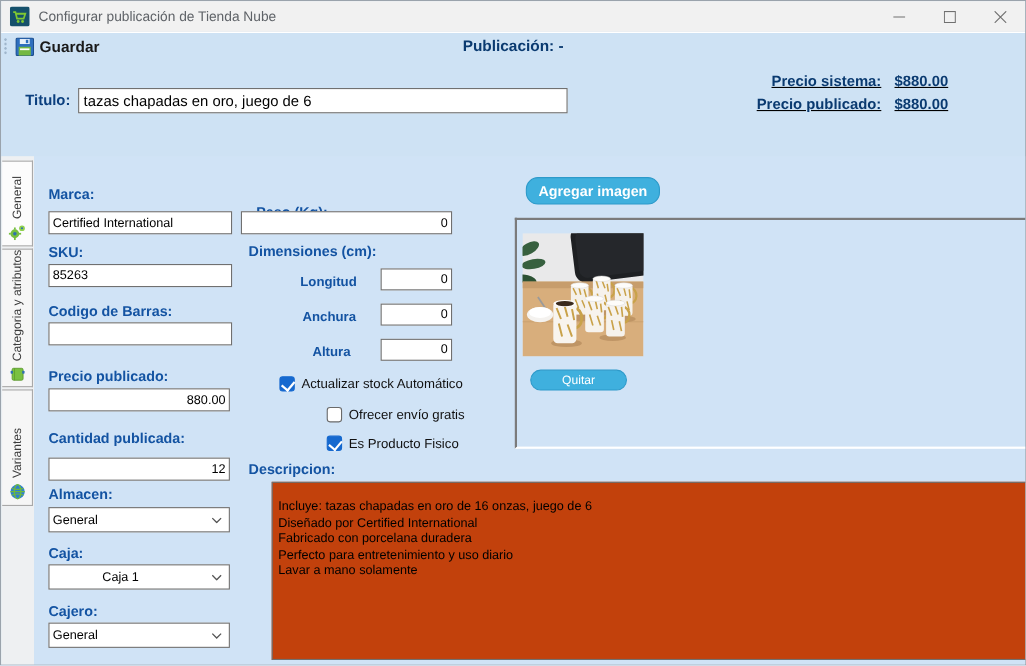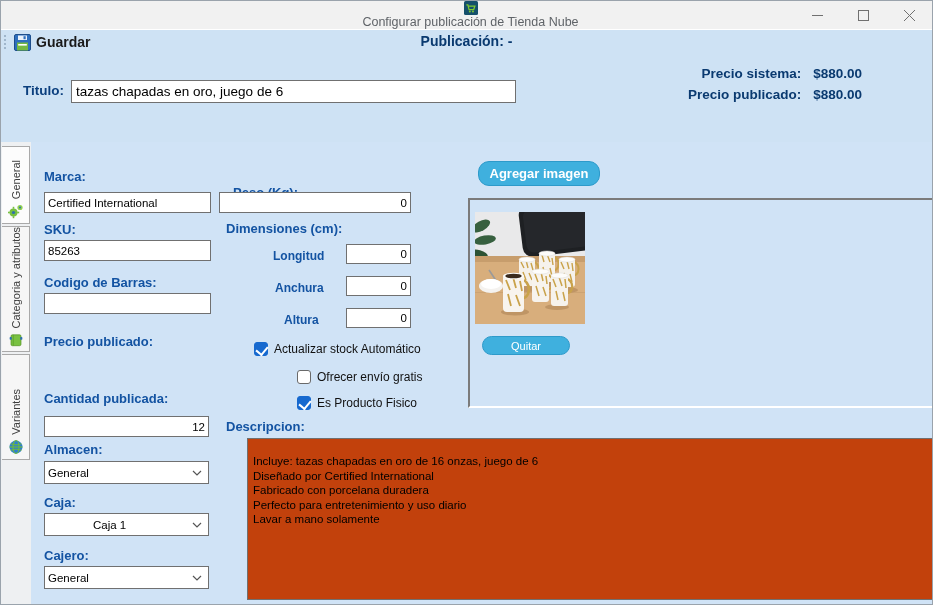--- a/index.html
+++ b/index.html
@@ -1,41 +1,41 @@
 <!DOCTYPE html>
 <html><head>
 <meta charset="utf-8">
 <style>
   * { margin:0; padding:0; box-sizing:border-box; }
   html,body { width:933px; height:605px; font-family:"Liberation Sans", sans-serif; }
   .window { position:relative; width:933px; height:605px; background:#d0e3f6; border:1px solid #9aa3ac; overflow:hidden; }
 
   
-  .titlebar { position:absolute; left:0; top:0; width:100%; height:28px; background:#f1f1f1; display:flex; align-items:center;flex-direction:column; }
+  .titlebar { position:absolute; left:0; top:0; width:100%; height:28px; background:#f1f1f1; display:flex; align-items:center; }
   .app-icon { width:18px; height:18px; margin-left:8px; }
   .title-text { margin-left:8px; font-size:12.5px; color:#5f6368; }
   .win-controls { position:absolute; right:0; top:0; height:28px; display:flex; }
   .win-btn { width:46px; height:28px; display:flex; align-items:center; justify-content:center; color:#707070; font-size:13px; cursor:default; }
   .win-btn svg { display:block; }
 
   
   .toolbar { position:absolute; left:0; top:28px; width:100%; height:25px; background:#cee2f4; border-top:1px solid #fff; }
   .grip { position:absolute; left:2px; top:4px; width:4px; height:16px;
           background-image:radial-gradient(circle, #9fb6cc 1px, transparent 1.2px);
           background-size:4px 4px; }
   .save-btn { position:absolute; left:7px; top:1px; height:22px; display:flex; align-items:center; gap:5px; padding:0 6px; cursor:pointer; }
   .save-btn .label { font-size:14px; font-weight:bold; color:#1a1a1a; }
   .pub-title { position:absolute; left:0; top:3px; width:100%; text-align:center; font-size:14px; font-weight:bold; color:#0a3a70; }
 
   
   .header { position:absolute; left:0; top:53px; width:100%; height:88px; background:#cee2f4; }
   .field-label { font-size:13px; font-weight:bold; color:#1353a2; }
   .titulo-label { position:absolute; left:22px; top:29px; font-size:13.5px; font-weight:bold; color:#0b3f7e; }
   .titulo-input { position:absolute; left:70px; top:26px; width:445px; height:23px; border:1px solid #707070; background:#fff; font-size:13.5px; padding:0 4px; font-family:inherit; color:#000; }
-  .prices { position:absolute; right:70px; top:12px; display:grid; grid-template-columns:auto auto; column-gap:12px; row-gap:6px; }
+  .prices { position:absolute; right:70px; top:12px; display:grid; grid-template-columns:auto auto; column-gap:12px; row-gap:6px;text-decoration:underline; }
   .price-label { text-align:right; font-size:13.5px; font-weight:bold; color:#0a3a70; }
   .price-value { text-align:left; font-size:13.5px; font-weight:bold; color:#0a3a70; }
 
   
   .tabstrip { position:absolute; left:0; top:141px; width:30px; height:464px; background:#eef0f2; }
   .tab { position:absolute; left:1px; width:28px; background:#f6f6f6; border:1px solid #a9a9a9; border-left:none;
          display:flex; flex-direction:column; align-items:center; justify-content:flex-end; padding-bottom:4px; gap:4px; cursor:pointer; }
   .tab.selected { background:#fcfcfc; }
   .tab-label { writing-mode:vertical-rl; transform:rotate(180deg); font-size:11px; color:#3c3c3c; white-space:nowrap; }
   .tab-icon { width:16px; height:16px; }
@@ -162,20 +162,21 @@
     <span class="abs field-label" style="left:13px; top:27px;">Marca:</span>
     <input class="abs input" style="left: 13px; top: 50px; width: 167px;" value="Certified International">
 
     <span class="abs field-label" style="left:13px; top:80px;">SKU:</span>
     <input class="abs input" style="left: 13px; top: 98px; width: 167px;" value="85263">
 
     <span class="abs field-label" style="left:13px; top:133px;">Codigo de Barras:</span>
     <input class="abs input" style="left: 13px; top: 151px; width: 167px;" value="">
 
     <span class="abs field-label" style="left:13px; top:192px;">Precio publicado:</span>
+    <input class="abs input right" style="left: 13px; top: 211px; width: 165px;" value="880.00">
 
     <span class="abs field-label" style="left:13px; top:249px;">Cantidad publicada:</span>
     <input class="abs input right" style="left: 13px; top: 274px; width: 165px;" value="12">
 
     <span class="abs field-label" style="left:13px; top:300px;">Almacen:</span>
     <div class="abs combo" style="left:13px; top:319px; width:165px;">
       <span>General</span>
       <svg width="10" height="6" viewBox="0 0 10 6">
           <path d="M1 1 L5 5 L9 1" stroke="#555" fill="none" stroke-width="1.2"></path>
         </svg>

